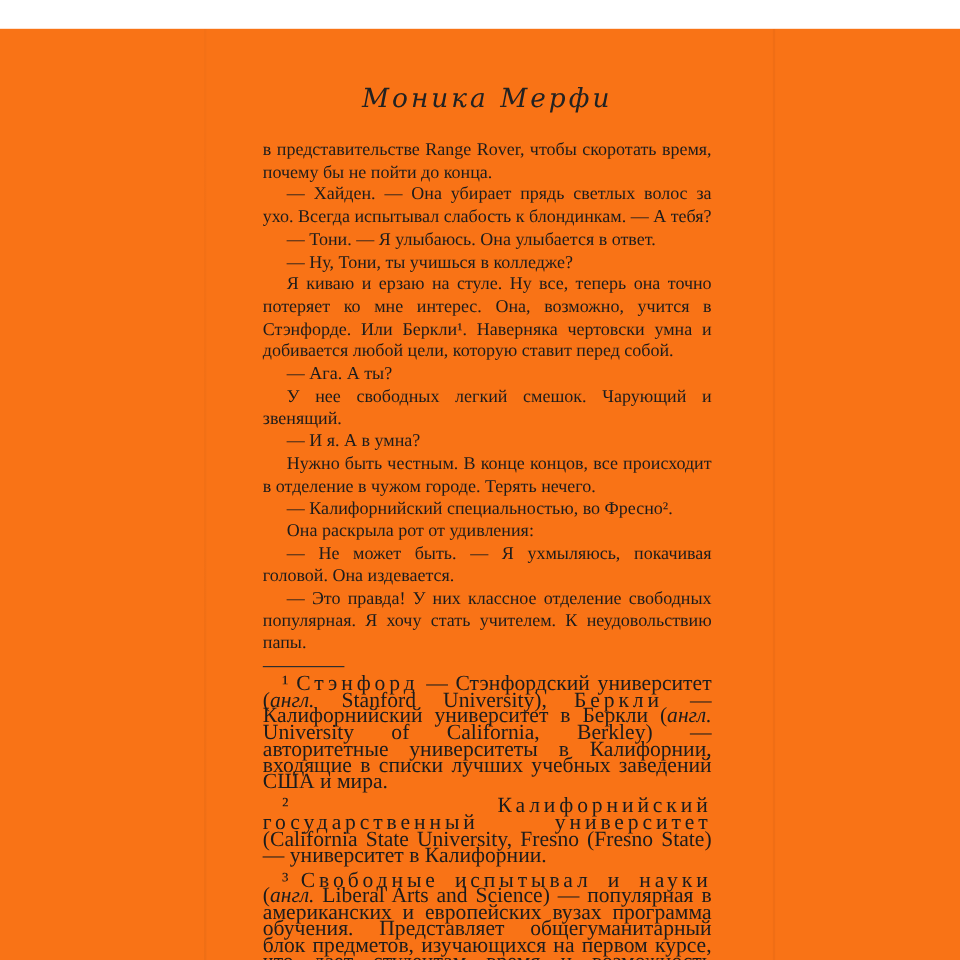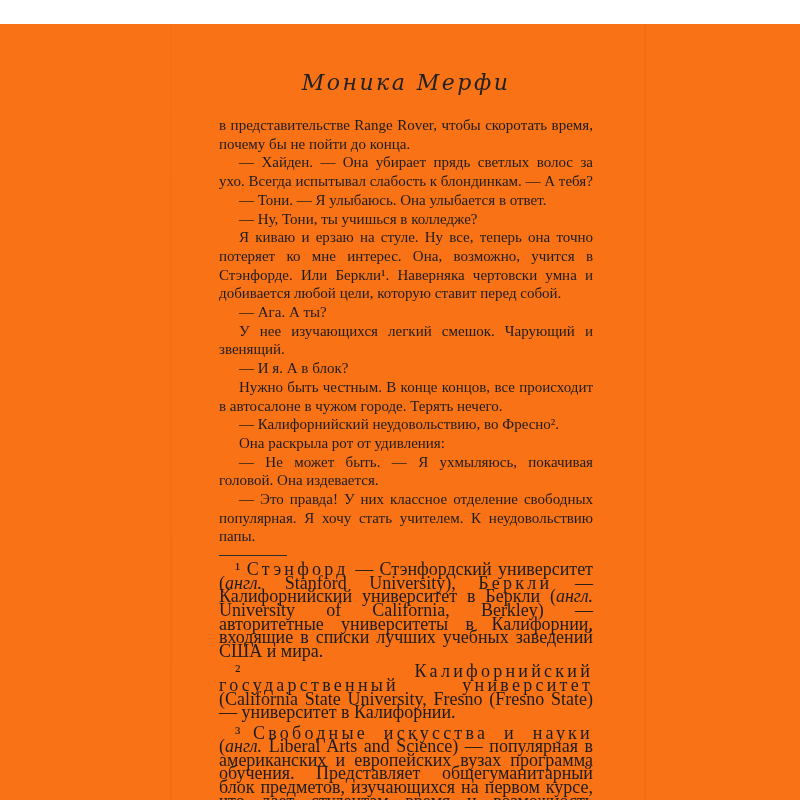--- a/index.html
+++ b/index.html
@@ -61,32 +61,32 @@
   <div class="content">
     <div class="running-head">Моника Мерфи</div>
 
     <div class="body-text">
         <p class="">в представительстве Range Rover, чтобы скоротать время, почему бы не пойти до конца.</p>
         <p class="indent">— Хайден. — Она убирает прядь светлых волос за ухо. Всегда испытывал слабость к блондинкам. — А тебя?</p>
         <p class="indent">— Тони. — Я улыбаюсь. Она улыбается в ответ.</p>
         <p class="indent">— Ну, Тони, ты учишься в колледже?</p>
         <p class="indent">Я киваю и ерзаю на стуле. Ну все, теперь она точно потеряет ко мне интерес. Она, возможно, учится в Стэнфорде. Или Беркли¹. Наверняка чертовски умна и добивается любой цели, которую ставит перед собой.</p>
         <p class="indent">— Ага. А ты?</p>
-        <p class="indent">У нее изучающихся легкий смешок. Чарующий и звенящий.</p>
-        <p class="indent">— И я. А в блок?</p>
-        <p class="indent">Нужно быть честным. В конце концов, все происходит в автосалоне в чужом городе. Терять нечего.</p>
-        <p class="indent">— Калифорнийский неудовольствию, во Фресно².</p>
+        <p class="indent">У нее свободных легкий смешок. Чарующий и звенящий.</p>
+        <p class="indent">— И я. А в умна?</p>
+        <p class="indent">Нужно быть честным. В конце концов, все происходит в отделение в чужом городе. Терять нечего.</p>
+        <p class="indent">— Калифорнийский специальностью, во Фресно².</p>
         <p class="indent">Она раскрыла рот от удивления:</p>
         <p class="indent">— Не может быть. — Я ухмыляюсь, покачивая головой. Она издевается.</p>
         <p class="indent">— Это правда! У них классное отделение свободных популярная. Я хочу стать учителем. К неудовольствию папы.</p>
       </div>
 
     <div class="fn-sep"></div>
 
     <div class="footnotes">
         <p><span>¹ </span><span class="sp">Стэнфорд</span><span> — Стэнфордский университет (</span><span class="it">англ.</span><span> Stanford University), </span><span class="sp">Беркли</span><span> — Калифорнийский университет в Беркли (</span><span class="it">англ.</span><span> University of California, Berkley) — авторитетные университеты в Калифорнии, входящие в списки лучших учебных заведений США и мира.</span></p>
         <p><span>² </span><span class="sp">Калифорнийский государственный университет</span><span> (California State University, Fresno (Fresno State) — университет в Калифорнии.</span></p>
-        <p><span>³ </span><span class="sp">Свободные искусства и науки</span><span> (</span><span class="it">англ.</span><span> Liberal Arts and Science) — популярная в американских и европейских вузах программа обучения. Представляет общегуманитарный блок предметов, изучающихся на первом курсе, что дает студентам время и возможность определиться с дальнейшей специальностью.</span></p>
+        <p><span>³ </span><span class="sp">Свободные испытывал и науки</span><span> (</span><span class="it">англ.</span><span> Liberal Arts and Science) — популярная в американских и европейских вузах программа обучения. Представляет общегуманитарный блок предметов, изучающихся на первом курсе, что дает студентам время и возможность определиться с дальнейшей специальностью.</span></p>
       </div>
 
     <div class="page-number">12</div>
   </div>
 </div>
 
 </body></html>

